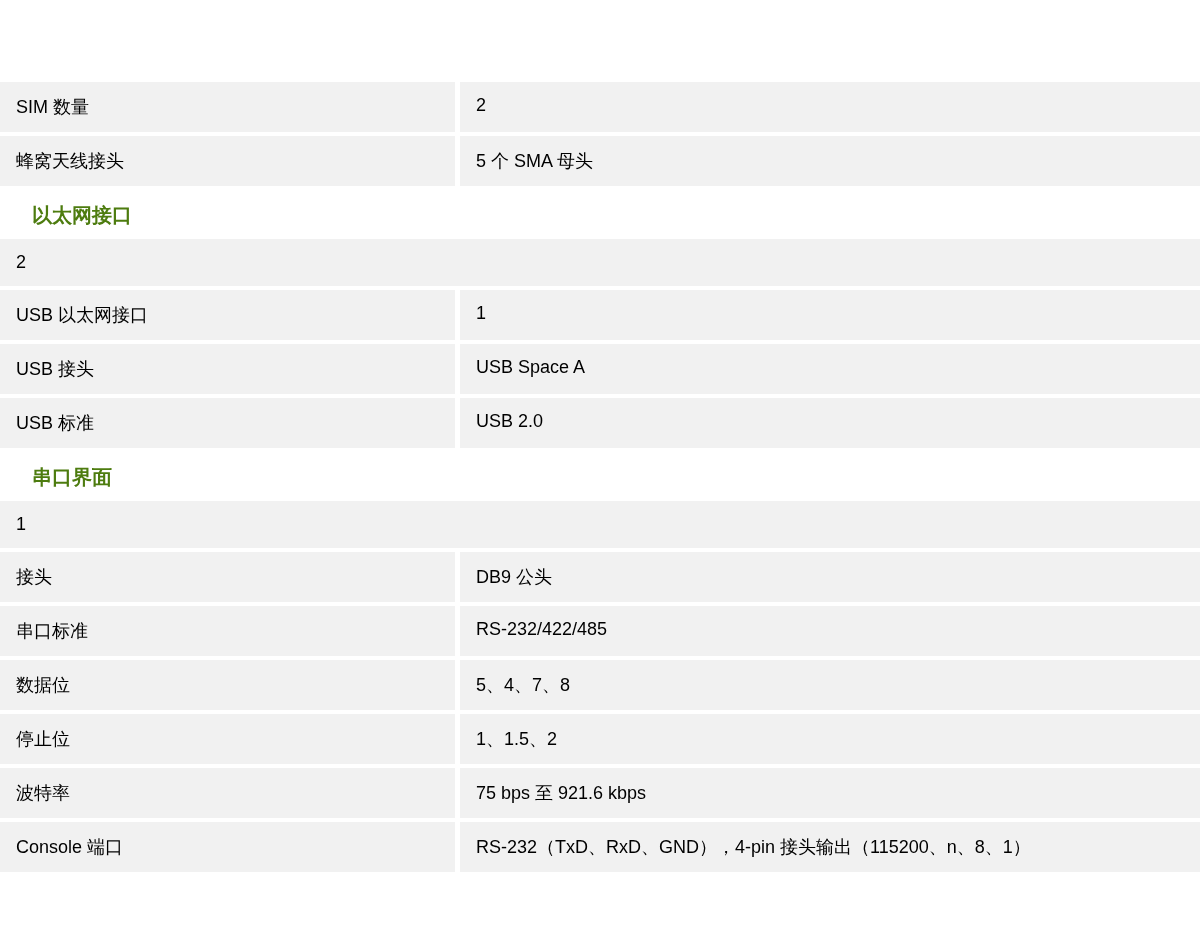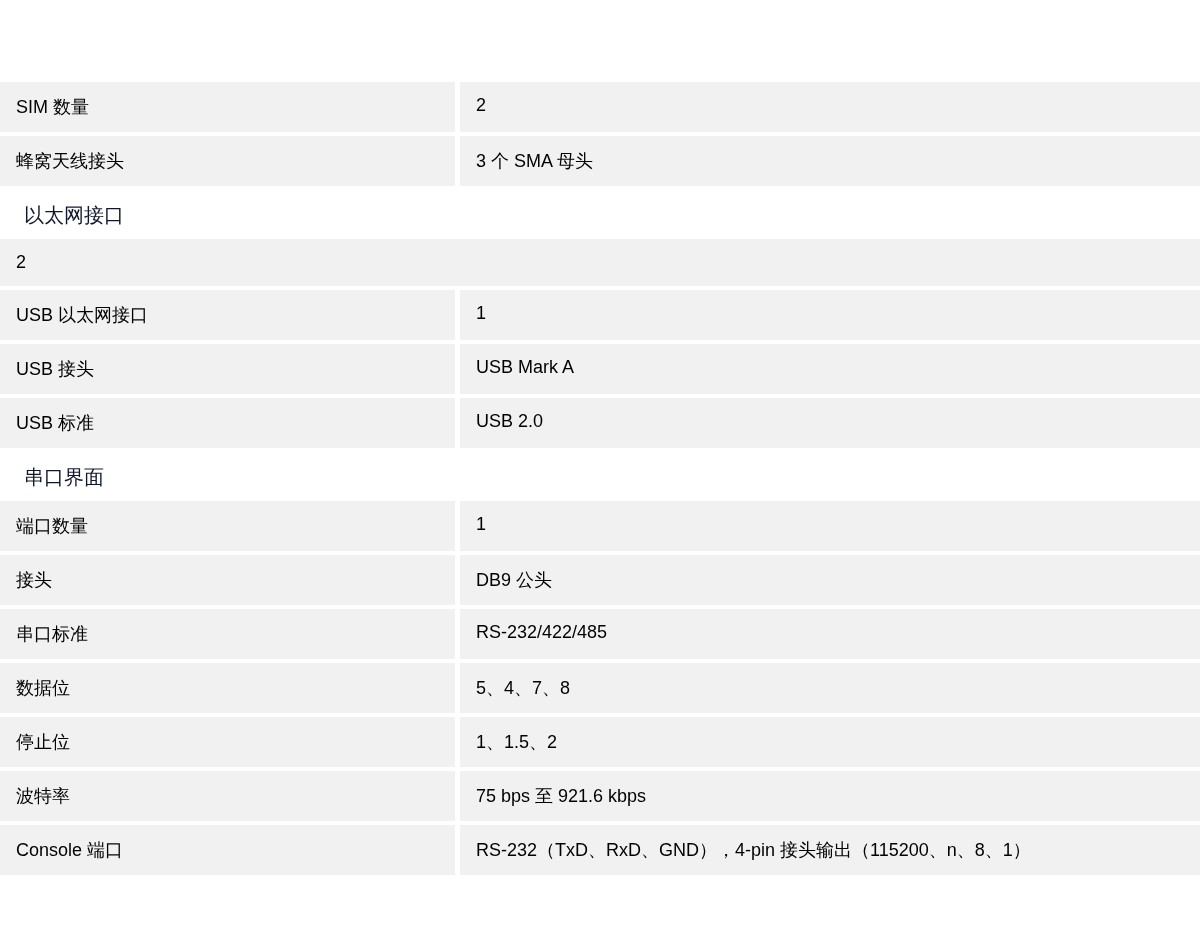--- a/index.html
+++ b/index.html
@@ -11,23 +11,23 @@
       font-family: -apple-system, BlinkMacSystemFont, "Helvetica Neue", Arial, sans-serif;
       background: #fff;
       padding: 0;
       width: 1200px;
     }
     .container {
       padding-top: 82px;
     }
     .section-title {
       font-size: 20px;
-      font-weight: 400;
-      color: #0f172a;
-      padding: 12px 16px 10px 24px;
+      font-weight: 700;
+      color: #4d7c0f;
+      padding: 12px 16px 10px 32px;
     }
     .spec-row {
       display: flex;
       margin-bottom: 4px;
     }
     .spec-label {
       width: 455px;
       background: #f1f1f1;
       padding: 13px 16px;
       font-size: 18px;
@@ -46,44 +46,43 @@
 <body>
 
 <div class="container">
 
   <div class="spec-row">
     <div class="spec-label">SIM 数量</div>
     <div class="spec-value">2</div>
   </div>
   <div class="spec-row">
     <div class="spec-label">蜂窝天线接头</div>
-    <div class="spec-value">3 个 SMA 母头</div>
+    <div class="spec-value">5 个 SMA 母头</div>
   </div>
 
   <div class="section-title">以太网接口</div>
   <div class="spec-row">
     <div class="spec-value">2</div>
   </div>
 
   <div class="spec-row">
     <div class="spec-label">USB 以太网接口</div>
     <div class="spec-value">1</div>
   </div>
   <div class="spec-row">
     <div class="spec-label">USB 接头</div>
-    <div class="spec-value">USB Mark A</div>
+    <div class="spec-value">USB Space A</div>
   </div>
   <div class="spec-row">
     <div class="spec-label">USB 标准</div>
     <div class="spec-value">USB 2.0</div>
   </div>
 
   <div class="section-title">串口界面</div>
   <div class="spec-row">
-    <div class="spec-label">端口数量</div>
     <div class="spec-value">1</div>
   </div>
   <div class="spec-row">
     <div class="spec-label">接头</div>
     <div class="spec-value">DB9 公头</div>
   </div>
   <div class="spec-row">
     <div class="spec-label">串口标准</div>
     <div class="spec-value">RS-232/422/485</div>
   </div>

